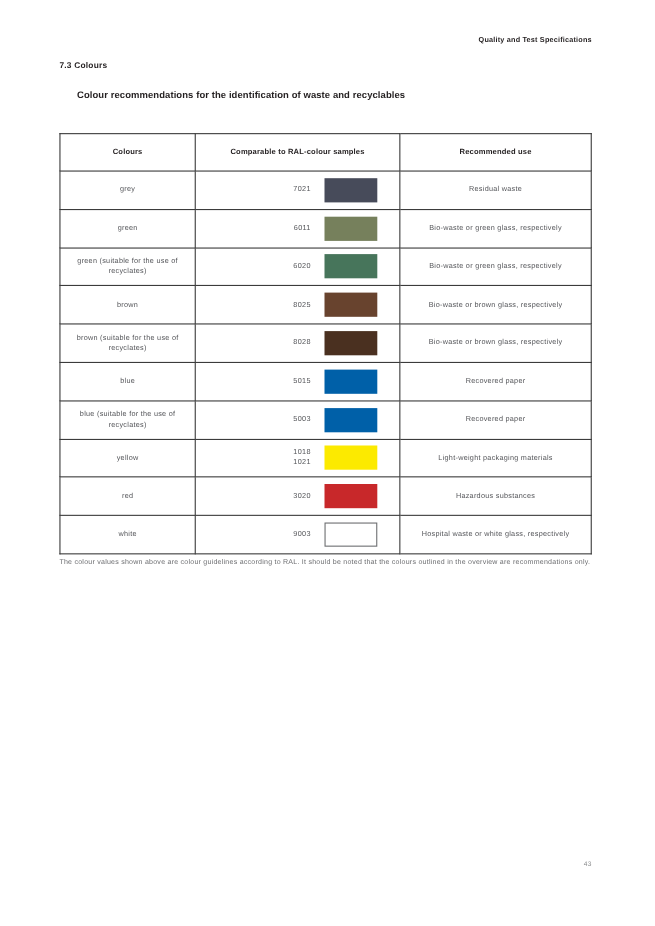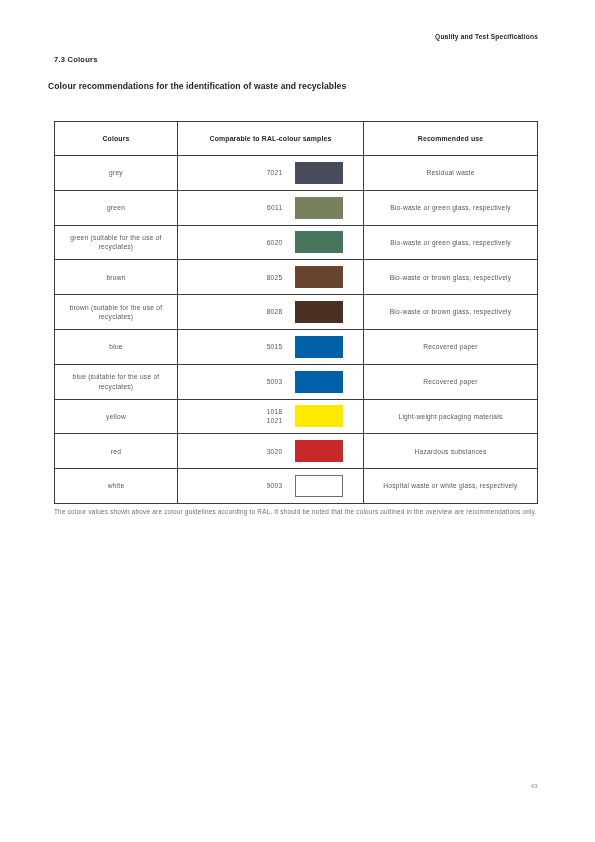--- a/index.html
+++ b/index.html
@@ -41,21 +41,21 @@
     top: 55px;
     left: 54px;
     font-size: 7.6px;
     font-weight: bold;
     letter-spacing: 0.2px;
     color: #231f20;
   }
   .section-title {
     position: absolute;
     top: 80px;
-    left: 48px;
+    left: 70px;
     width: 470px;
     font-size: 8.6px;
     font-weight: bold;
     line-height: 13.6px;
     letter-spacing: 0.08px;
     color: #231f20;
   }
   .section-title .line { display: block; }
 
   

